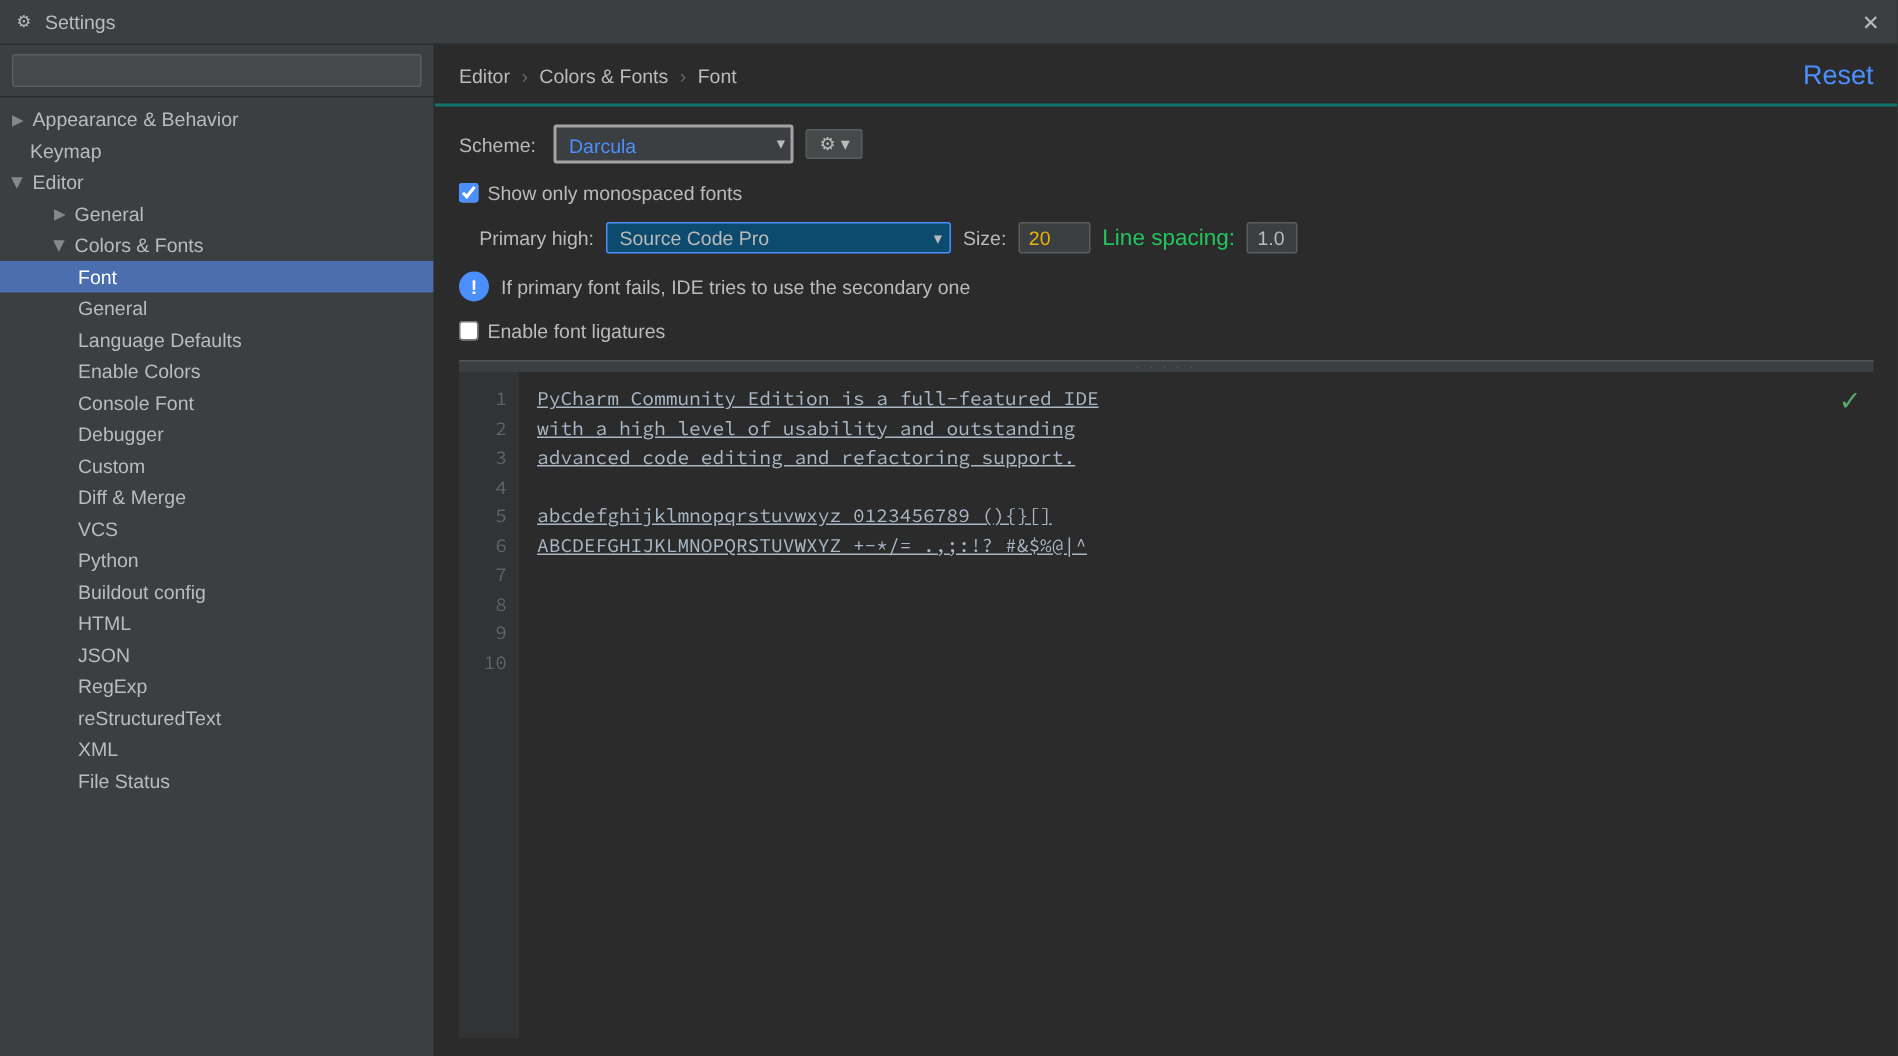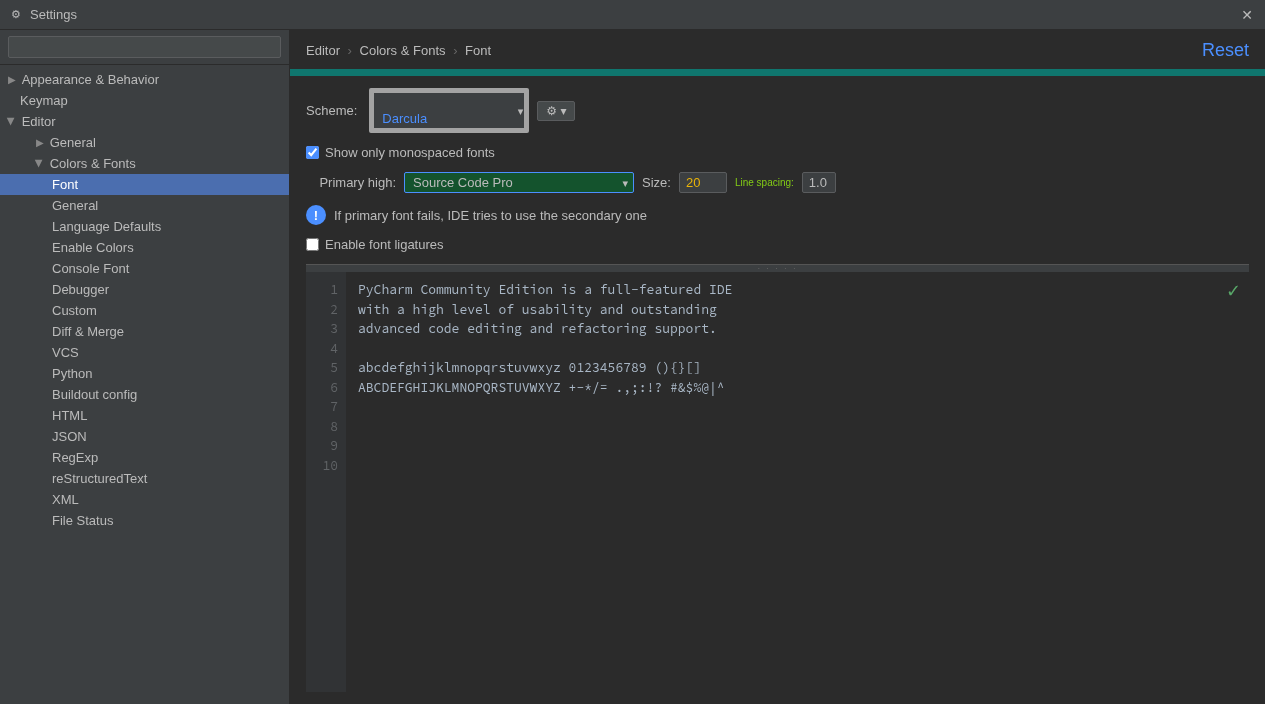--- a/index.html
+++ b/index.html
@@ -107,21 +107,21 @@
       background: #2b2b2b;
       overflow: hidden;
     }
 
     
     .content-header {
       display: flex;
       align-items: center;
       justify-content: space-between;
       padding: 10px 16px 8px 16px;
-      border-bottom: 7px solid #0f766e;
+      border-bottom: 2px solid #0f766e;
       flex-shrink: 0;
     }
     .breadcrumb {
       color: #bbb;
       font-size: 13px;
     }
     .breadcrumb .sep { margin: 0 4px; color: #666; }
     .reset-btn {
       color: #4b8fff;
       background: none;
@@ -146,23 +146,23 @@
       align-items: center;
       gap: 8px;
     }
     .scheme-label {
       color: #bbb;
       font-size: 13px;
       margin-right: 4px;
     }
     .scheme-select {
       background: #3c3f41;
-      border: 5px solid #a3a3a3;
+      border: 2px solid #a3a3a3;
       color: #4b8fff;
-      padding: 18px 24px 2px 8px;
+      padding: 5px 24px 2px 8px;
       font-size: 13px;
       border-radius: 2px;
       cursor: pointer;
       appearance: none;
       -webkit-appearance: none;
       min-width: 160px;
       position: relative;
     }
     .select-wrapper {
       position: relative;
@@ -224,21 +224,21 @@
       content: '▾';
       position: absolute;
       right: 6px;
       top: 50%;
       transform: translateY(-50%);
       color: #bbb;
       pointer-events: none;
       font-size: 11px;
     }
     .font-select {
-      background: #14532d;
+      background: #0c4a6e;
       border: 1px solid #4b8fff;
       color: #bbb;
       padding: 2px 28px 2px 8px;
       font-size: 13px;
       border-radius: 2px;
       cursor: pointer;
       appearance: none;
       -webkit-appearance: none;
       min-width: 230px;
       outline: none;
@@ -247,21 +247,21 @@
     .size-input {
       background: #3c3f41;
       border: 1px solid #5a5c5e;
       color: #eab308;
       padding: 2px 6px;
       font-size: 13px;
       border-radius: 2px;
       width: 48px;
       outline: none;
     }
-    .spacing-label { color: #84cc16; font-size: 10px; }
+    .spacing-label { color: #22c55e; font-size: 15px; }
     .spacing-input {
       background: #3c3f41;
       border: 1px solid #5a5c5e;
       color: #bbb;
       padding: 2px 6px;
       font-size: 13px;
       border-radius: 2px;
       width: 34px;
       outline: none;
     }
@@ -361,20 +361,21 @@
       flex-shrink: 0;
     }
     .code-content {
       padding: 8px 12px;
       font-family: 'Source Code Pro', 'Courier New', monospace;
       font-size: 13px;
       line-height: 1.5;
       color: #a9b7c6;
       white-space: pre;
       flex: 1;
+      text-decoration: underline;
     }
     .check-mark {
       position: absolute;
       right: 8px;
       top: 8px;
       color: #59a869;
       font-size: 18px;
     }
   </style>
 </head>

